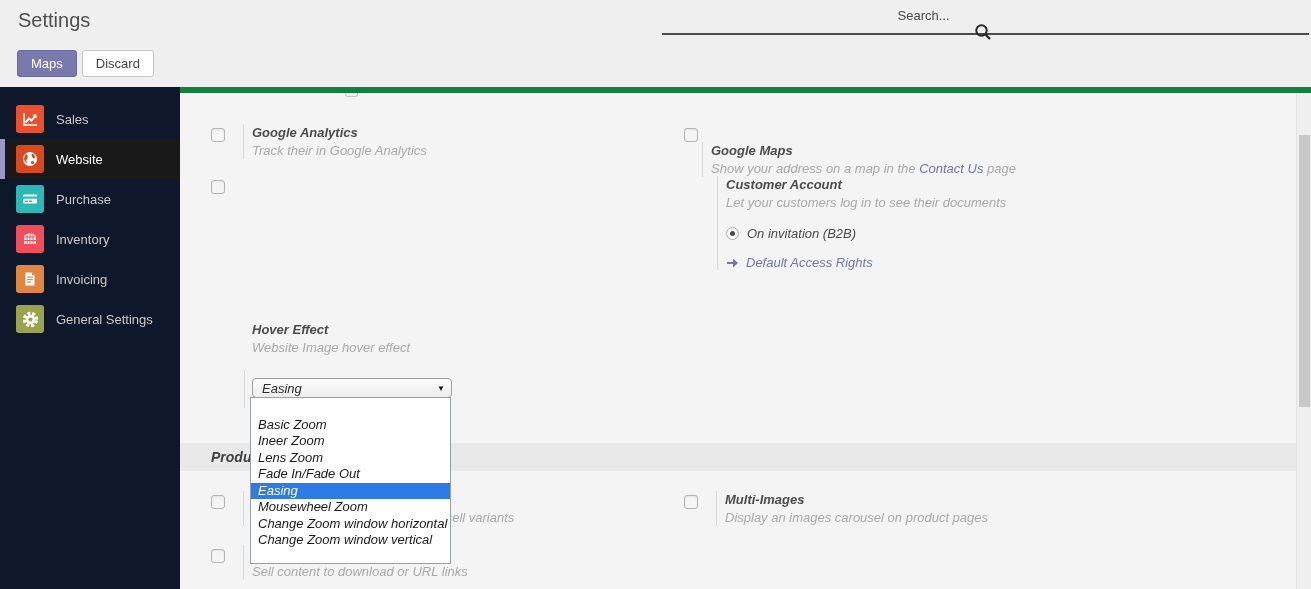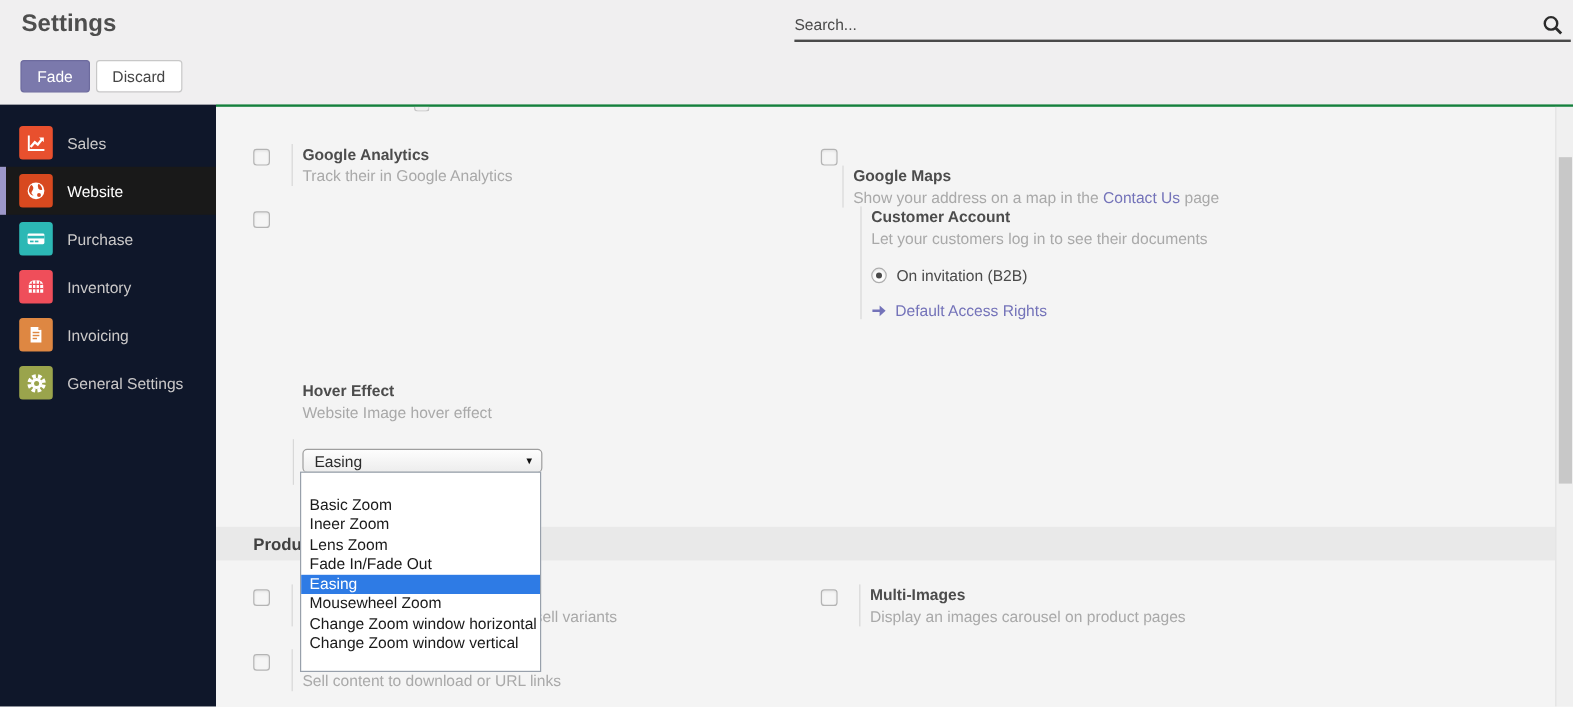--- a/index.html
+++ b/index.html
@@ -2,46 +2,46 @@
 <html><head>
 <meta charset="utf-8">
 <style>
   * { margin:0; padding:0; box-sizing:border-box; }
   html,body { width:1311px; height:589px; }
   body { font-family:"Liberation Sans", sans-serif; background:#fff; }
   .app { position:relative; width:1311px; height:589px; overflow:hidden; background:#f0eff0; }
 
   
   .header { position:relative; width:100%; height:87px; background:#f0eff0; }
-  .page-title { position:absolute; left:18px; top:9px; font-size:20px; font-weight:bold; color:#4e4e4e; }
+  .page-title { position:absolute; left:18px; top:9px; font-size:20px; font-weight:normal; color:#4e4e4e; }
   .btn-row { position:absolute; left:17px; top:50px; display:flex; gap:5px; }
   .btn { font-size:13px; padding:5px 13px; border-radius:3px; cursor:pointer; }
   .btn-save { background:#7b79ac; border:1px solid #6d6b9e; color:#fff; }
   .btn-discard { background:#fff; border:1px solid #c8c8c8; color:#454545; }
   .search-wrap { position:absolute; left:662px; top:8px; right:2px; height:27px;
-                 border-bottom:2px solid #4a4a4a; display:flex; align-items:center; }
+                 border-bottom:2px solid #4a4a4a; display:flex; align-items:center;flex-direction:column; }
   .search-input { flex:1; border:none; outline:none; background:transparent; font-size:13px;
                   color:#4a4a4a; font-family:"Liberation Sans", sans-serif; }
   .search-input::placeholder { color:#4a4a4a; opacity:1; }
   .search-icon { width:18px; height:18px; flex:0 0 auto; margin-right:6px; }
 
   
   .body-row { display:flex; width:100%; height:502px; }
   .sidebar { width:180px; height:100%; background:#0f172a; padding-top:12px; flex:0 0 auto; }
   .side-item { height:40px; display:flex; align-items:center; padding-left:16px; cursor:pointer; position:relative; }
   .side-item .label { margin-left:12px; font-size:13px; color:#cbc9c9; }
   .side-item.active { background:#191919; }
   .side-item.active .label { color:#fff; }
   .side-item.active::before { content:""; position:absolute; left:0; top:0; width:5px; height:100%; background:#9c97c9; }
   .app-icon { width:28px; height:28px; border-radius:3px; display:flex; align-items:center; justify-content:center; flex:0 0 auto; }
   .ic-sales { background:#e8502e; } .ic-website { background:#d8491f; } .ic-purchase { background:#2cb8b5; }
   .ic-inventory { background:#ef4e5a; } .ic-invoicing { background:#de8742; } .ic-general { background:#9aa44c; }
 
   
-  .content { position:relative; flex:1; height:100%; background:#f4f4f4; border-top:2px solid #15803d; overflow:hidden; }
+  .content { position:relative; flex:1; height:100%; background:#f4f4f4; border-top:6px solid #15803d; overflow:hidden;font-style:italic; }
   .row { position:absolute; display:flex; align-items:flex-start; }
   .checkbox { width:14px; height:14px; margin-top:4px; background:#f5f5f5; border:1px solid #b4b4b4;
               border-radius:3px; box-shadow:inset 0 1px 2px rgba(0,0,0,.08); cursor:pointer; flex:0 0 auto; }
   .tb { margin-left:18px; border-left:1px solid #d8d8d8; padding-left:8px; }
   .title { font-size:13px; font-weight:bold; color:#4c4c4c; line-height:17px; min-height:17px; }
   .desc { font-size:13px; color:#a9a9a9; line-height:17px; margin-top:1px; }
   .badge { display:inline-block; background:#7b79ac; color:#fff; font-size:11px; font-weight:bold;
            padding:2px 8px 3px; border-radius:4px; margin-left:6px; vertical-align:1px; }
   .link { color:#7473b9; cursor:pointer; }
 
@@ -81,21 +81,21 @@
   .thumb { position:absolute; left:2px; top:42px; width:11px; height:272px; background:#c8c8c8; }
 </style>
 </head>
 <body>
 
 <div class="app">
 
   <div class="header">
     <div class="page-title">Settings</div>
     <div class="btn-row">
-      <button class="btn btn-save">Fade</button>
+      <button class="btn btn-save">Maps</button>
       <button class="btn btn-discard">Discard</button>
     </div>
     <div class="search-wrap">
       <input class="search-input" type="text" placeholder="Search..." style="">
       <svg class="search-icon" viewBox="0 0 18 18">
         <circle cx="7.5" cy="7.5" r="5.2" fill="none" stroke="#2b2b2b" stroke-width="2"></circle>
         <line x1="11.6" y1="11.6" x2="16" y2="16" stroke="#2b2b2b" stroke-width="2.4"></line>
       </svg>
     </div>
   </div>

